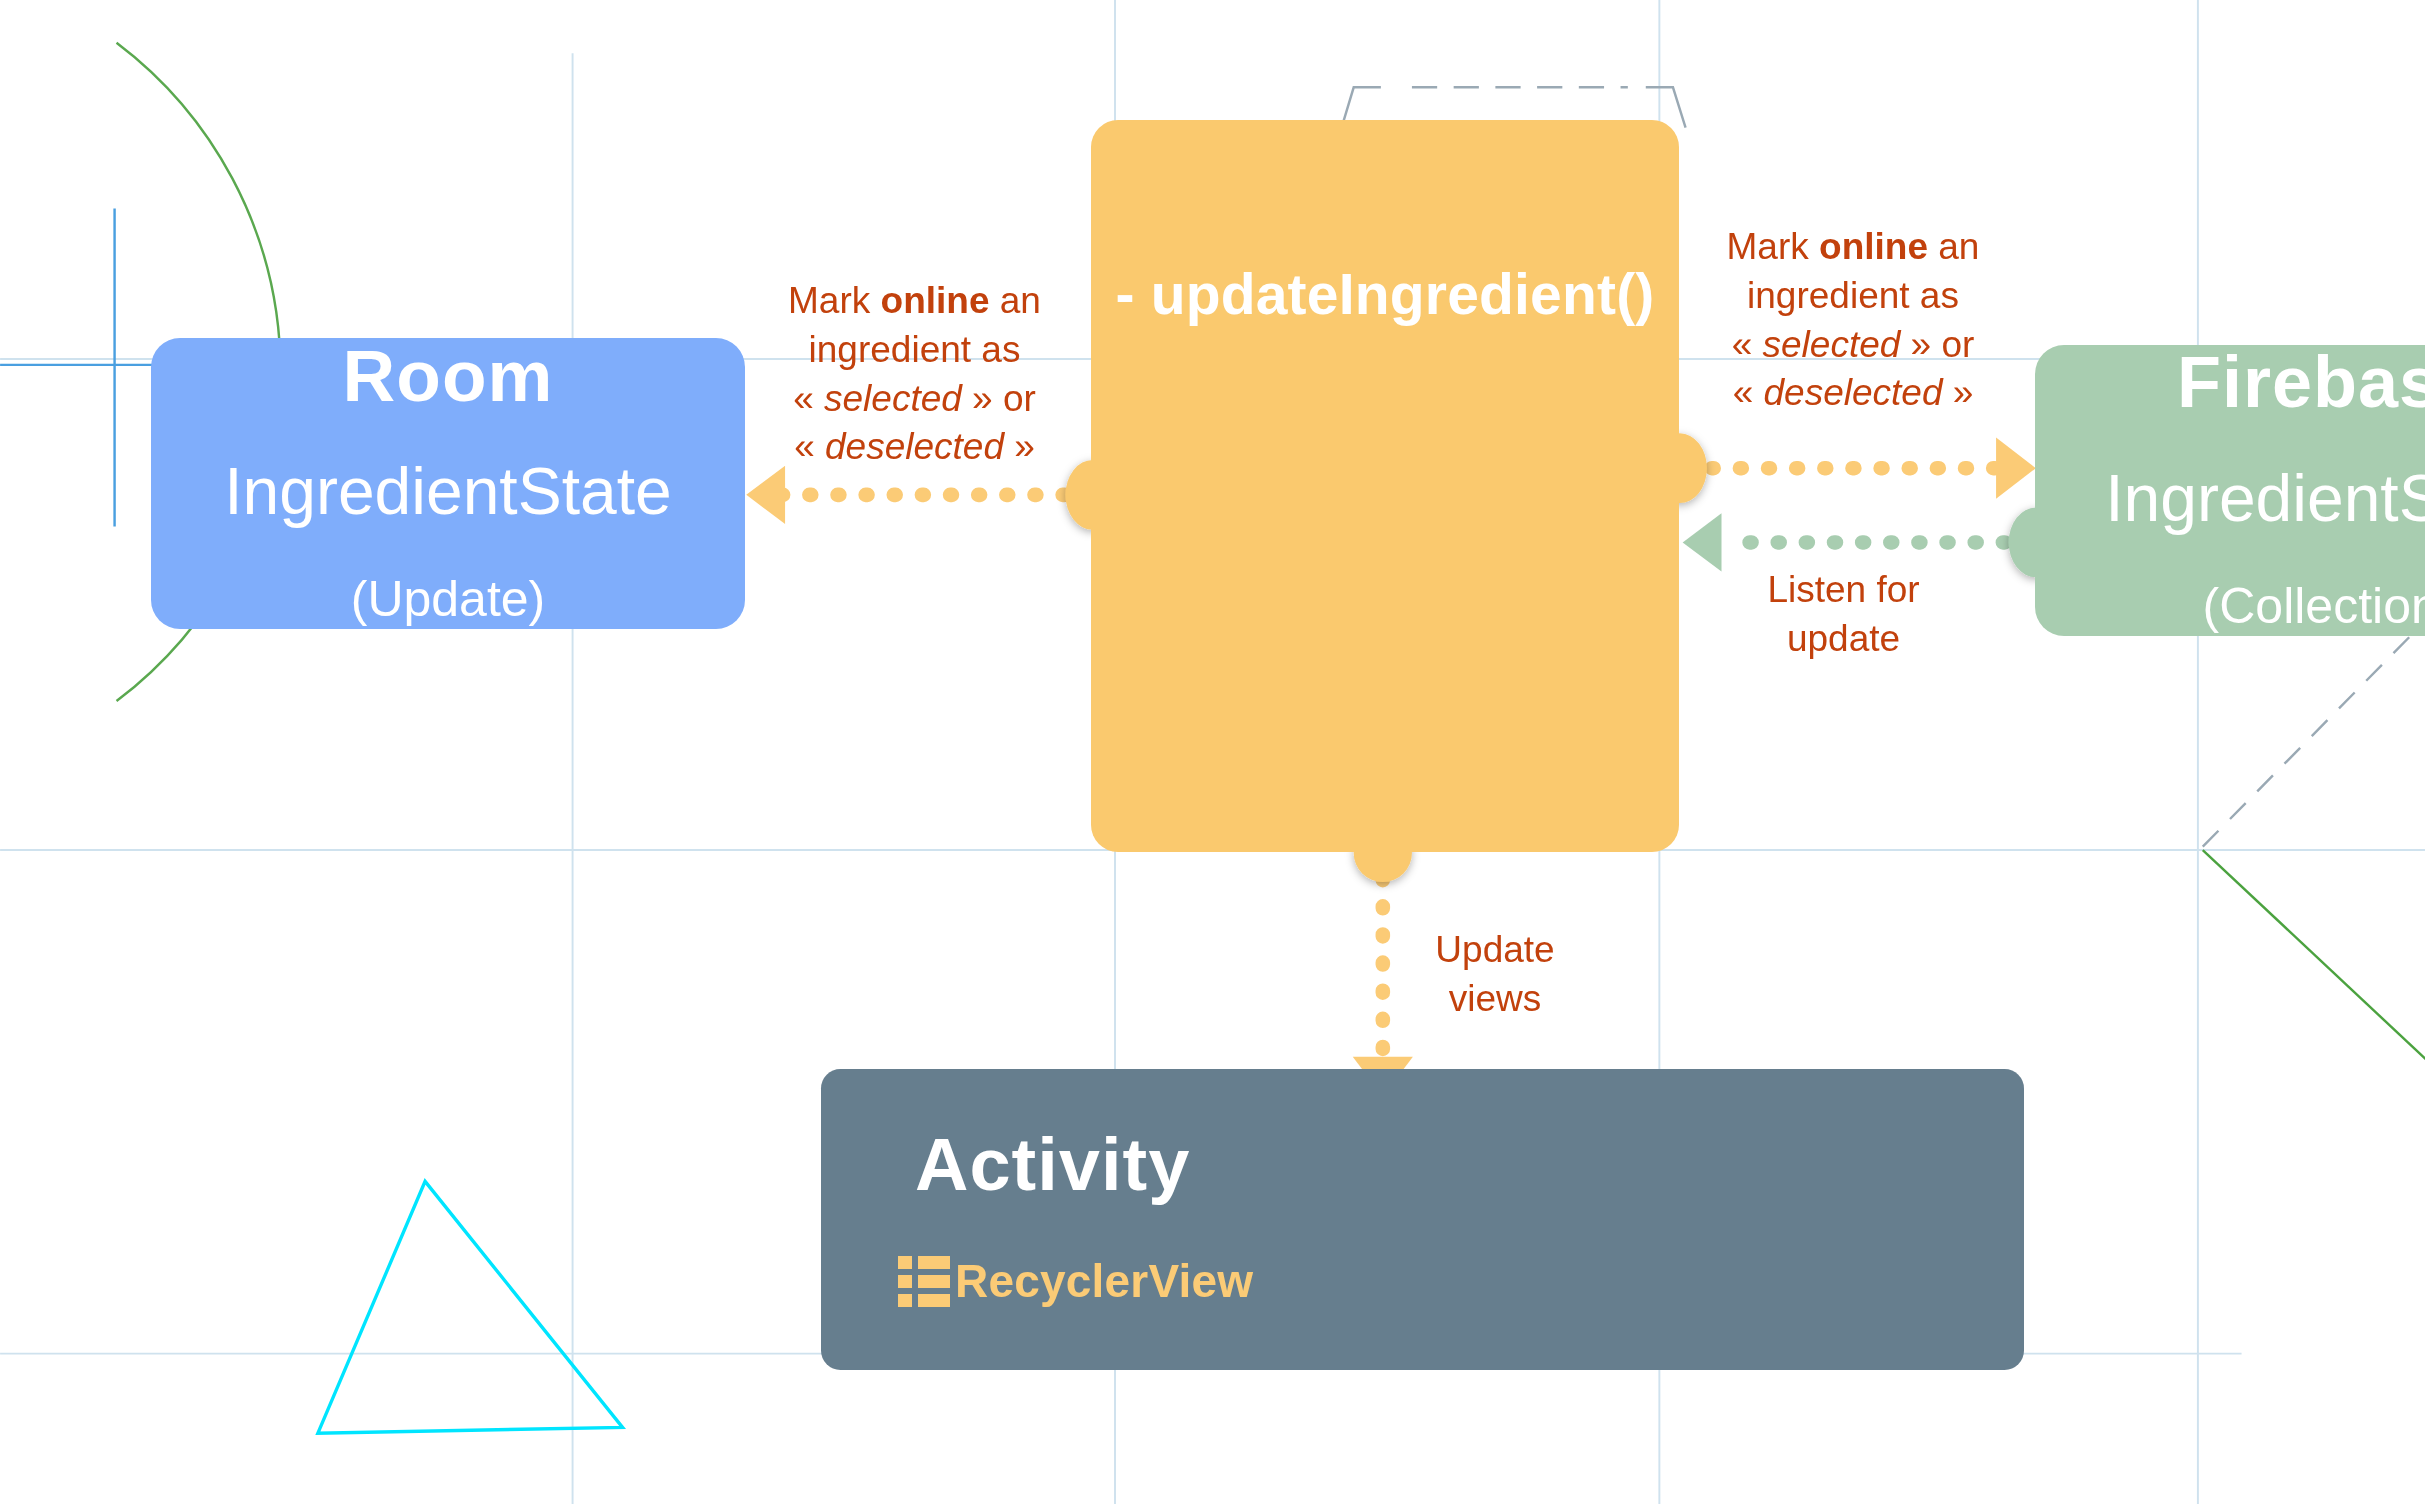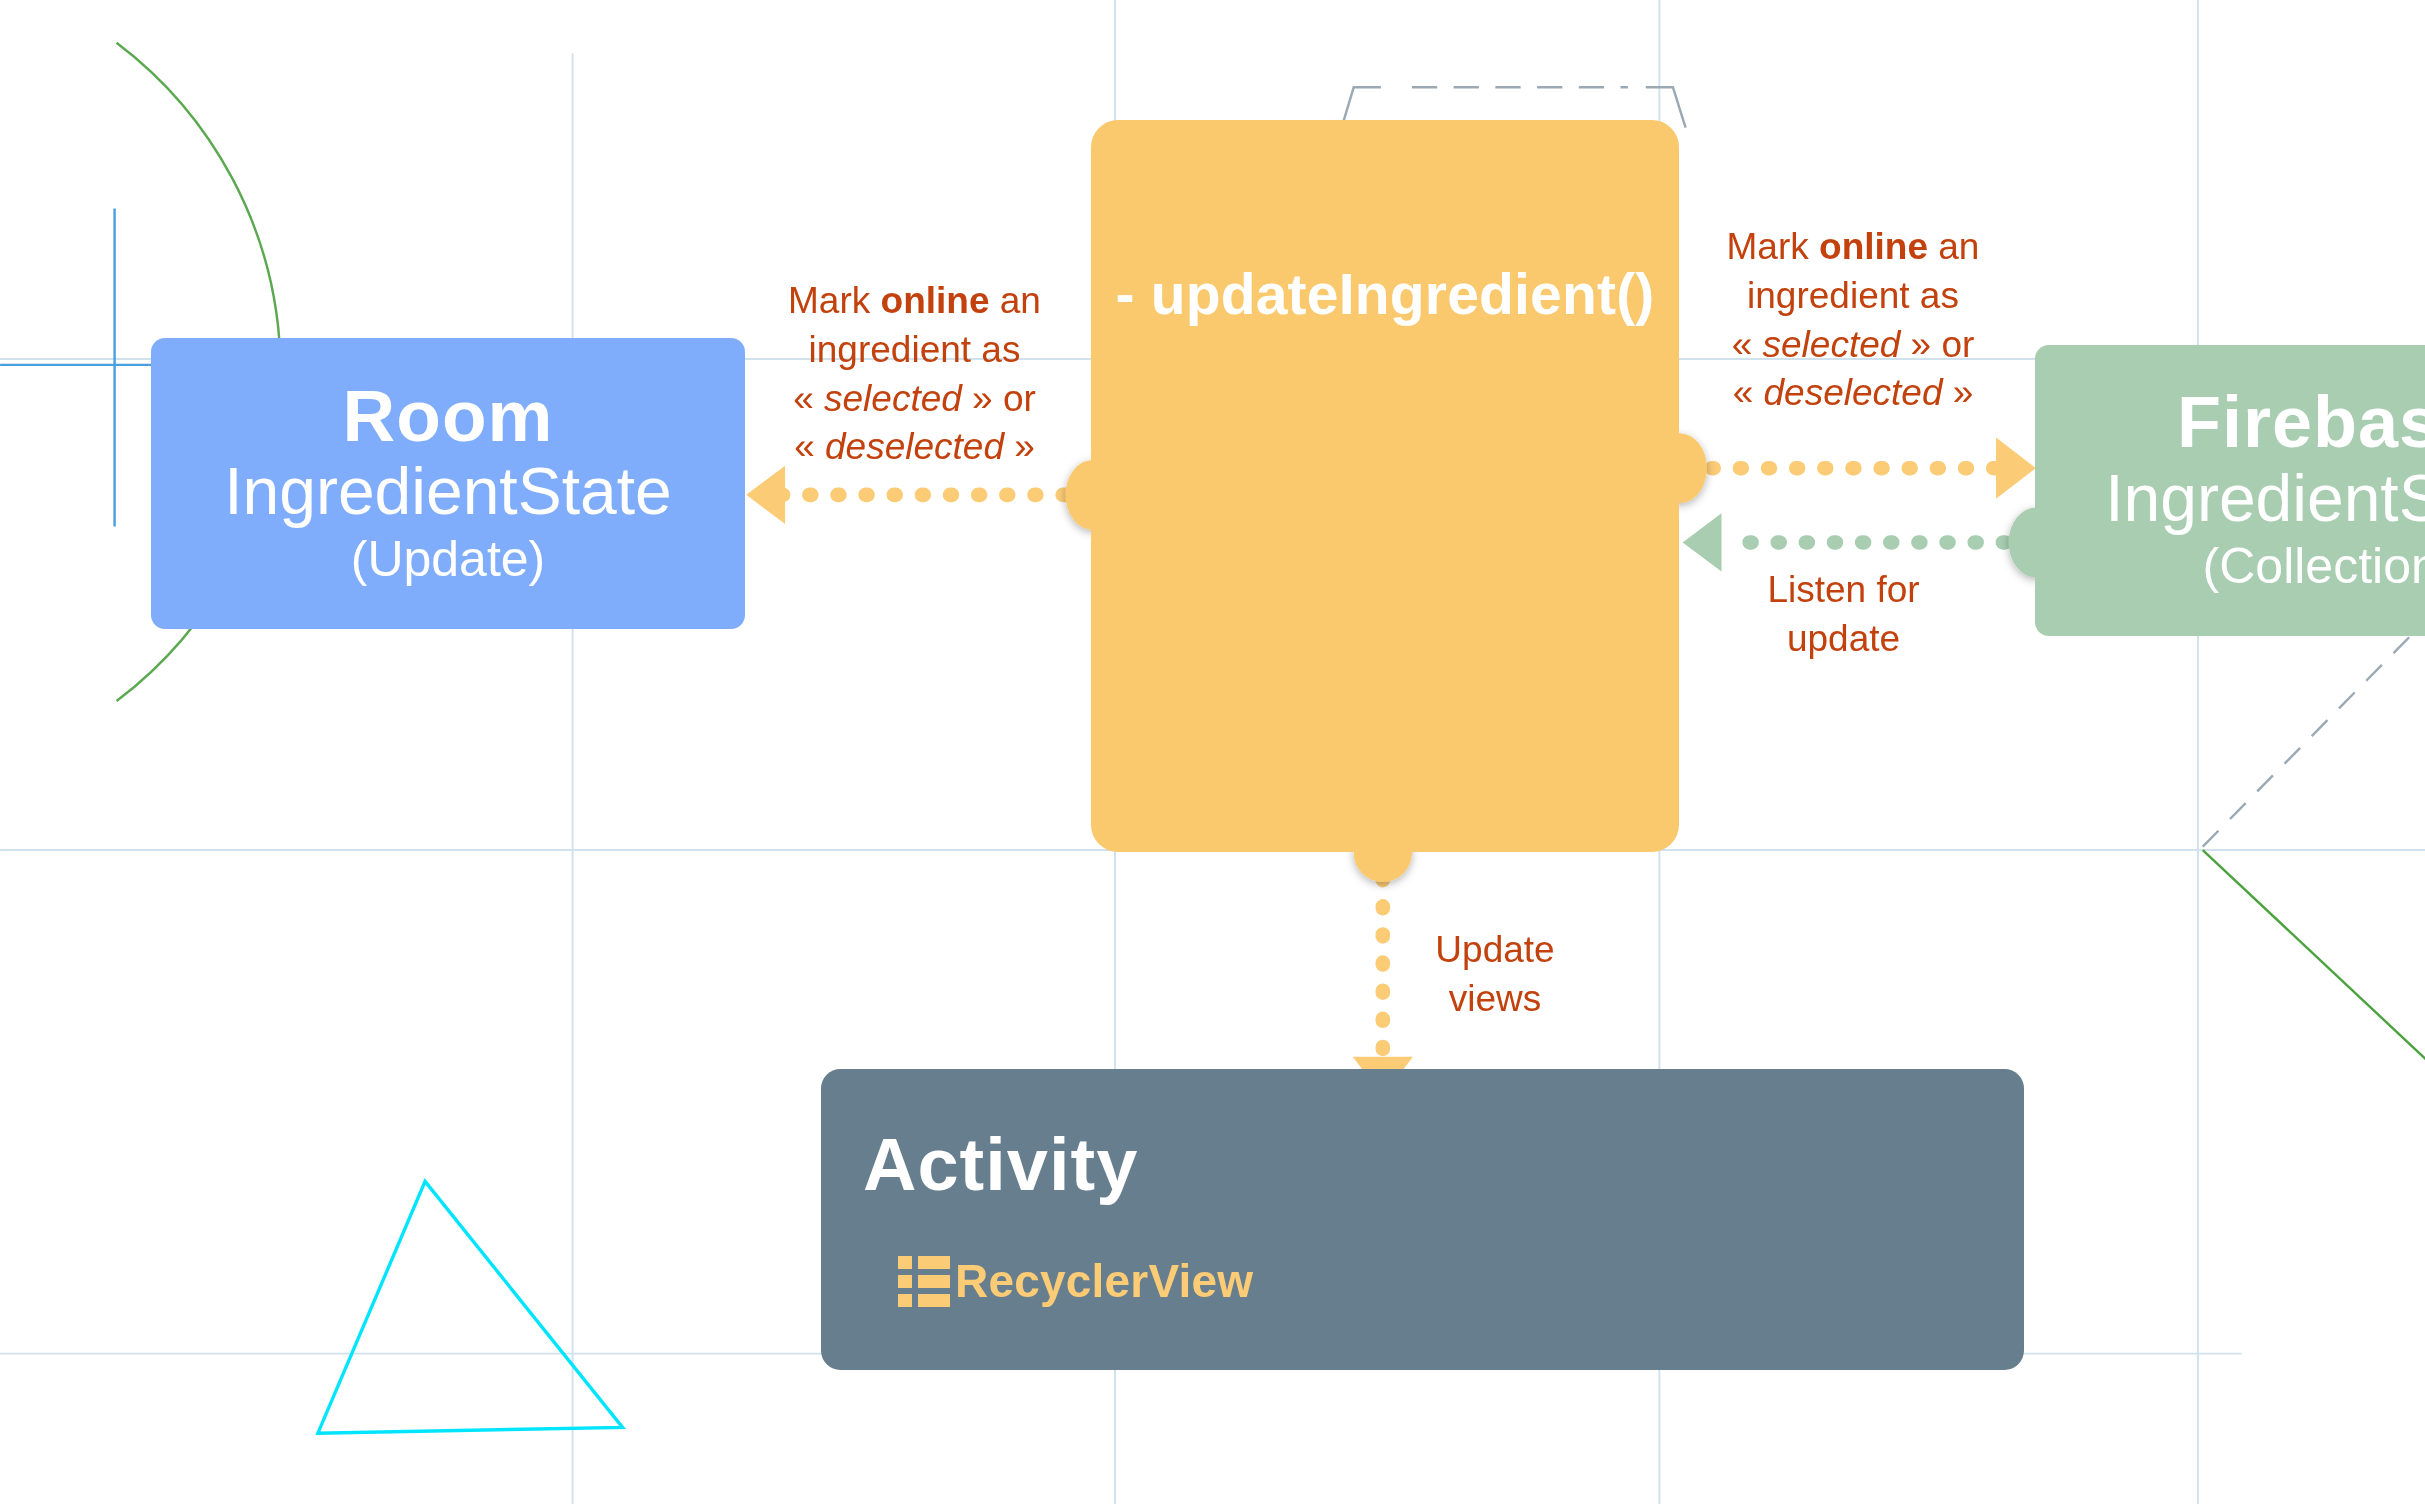--- a/index.html
+++ b/index.html
@@ -10,23 +10,23 @@
     position:relative; overflow:hidden;
   }
   #stage{ position:absolute; inset:0; }
 
   
   .bg-layer{ position:absolute; inset:0; pointer-events:none; }
 
   
   .node{
     position:absolute;
-    border-radius:14px;
+    border-radius:29px;
     display:flex; flex-direction:column;
-    align-items:center; justify-content:center;
+    align-items:center; justify-content:space-between;
     color:#ffffff;
     text-align:center;
   }
   .node .title{
     font-weight:800;
     letter-spacing:1px;
   }
   .node .sub{
     font-weight:400;
   }
@@ -65,21 +65,21 @@
   #node-firebase .sub2{ font-size:50px; line-height:1.2; margin-top:2.9px;}
 
   
   #node-activity{
     left:821px; top:1069px; width:1203px; height:301px;
     background:#667e8e;
     align-items:flex-start; justify-content:flex-start;
     border-radius:19.4px;
   }
   #node-activity .title{
-    font-size:74px; margin:53px 0 0 42px; letter-spacing:1px;
+    font-size:74px; margin:53px 0 0 94px; letter-spacing:1px;
   }
   .recycler-row{
     display:flex; align-items:center; gap:5px;
     margin:47px 0 0 1008px;
     transform:translateX(-931px);
   }
   .recycler-icon{ width:52px; height:51px; position:relative; }
   .recycler-icon i{ position:absolute; background:#fbcb76; display:block; }
   .recycler-label{ color:#fbcb76; font-size:46px; font-weight:700; letter-spacing:0.2px; }
 

